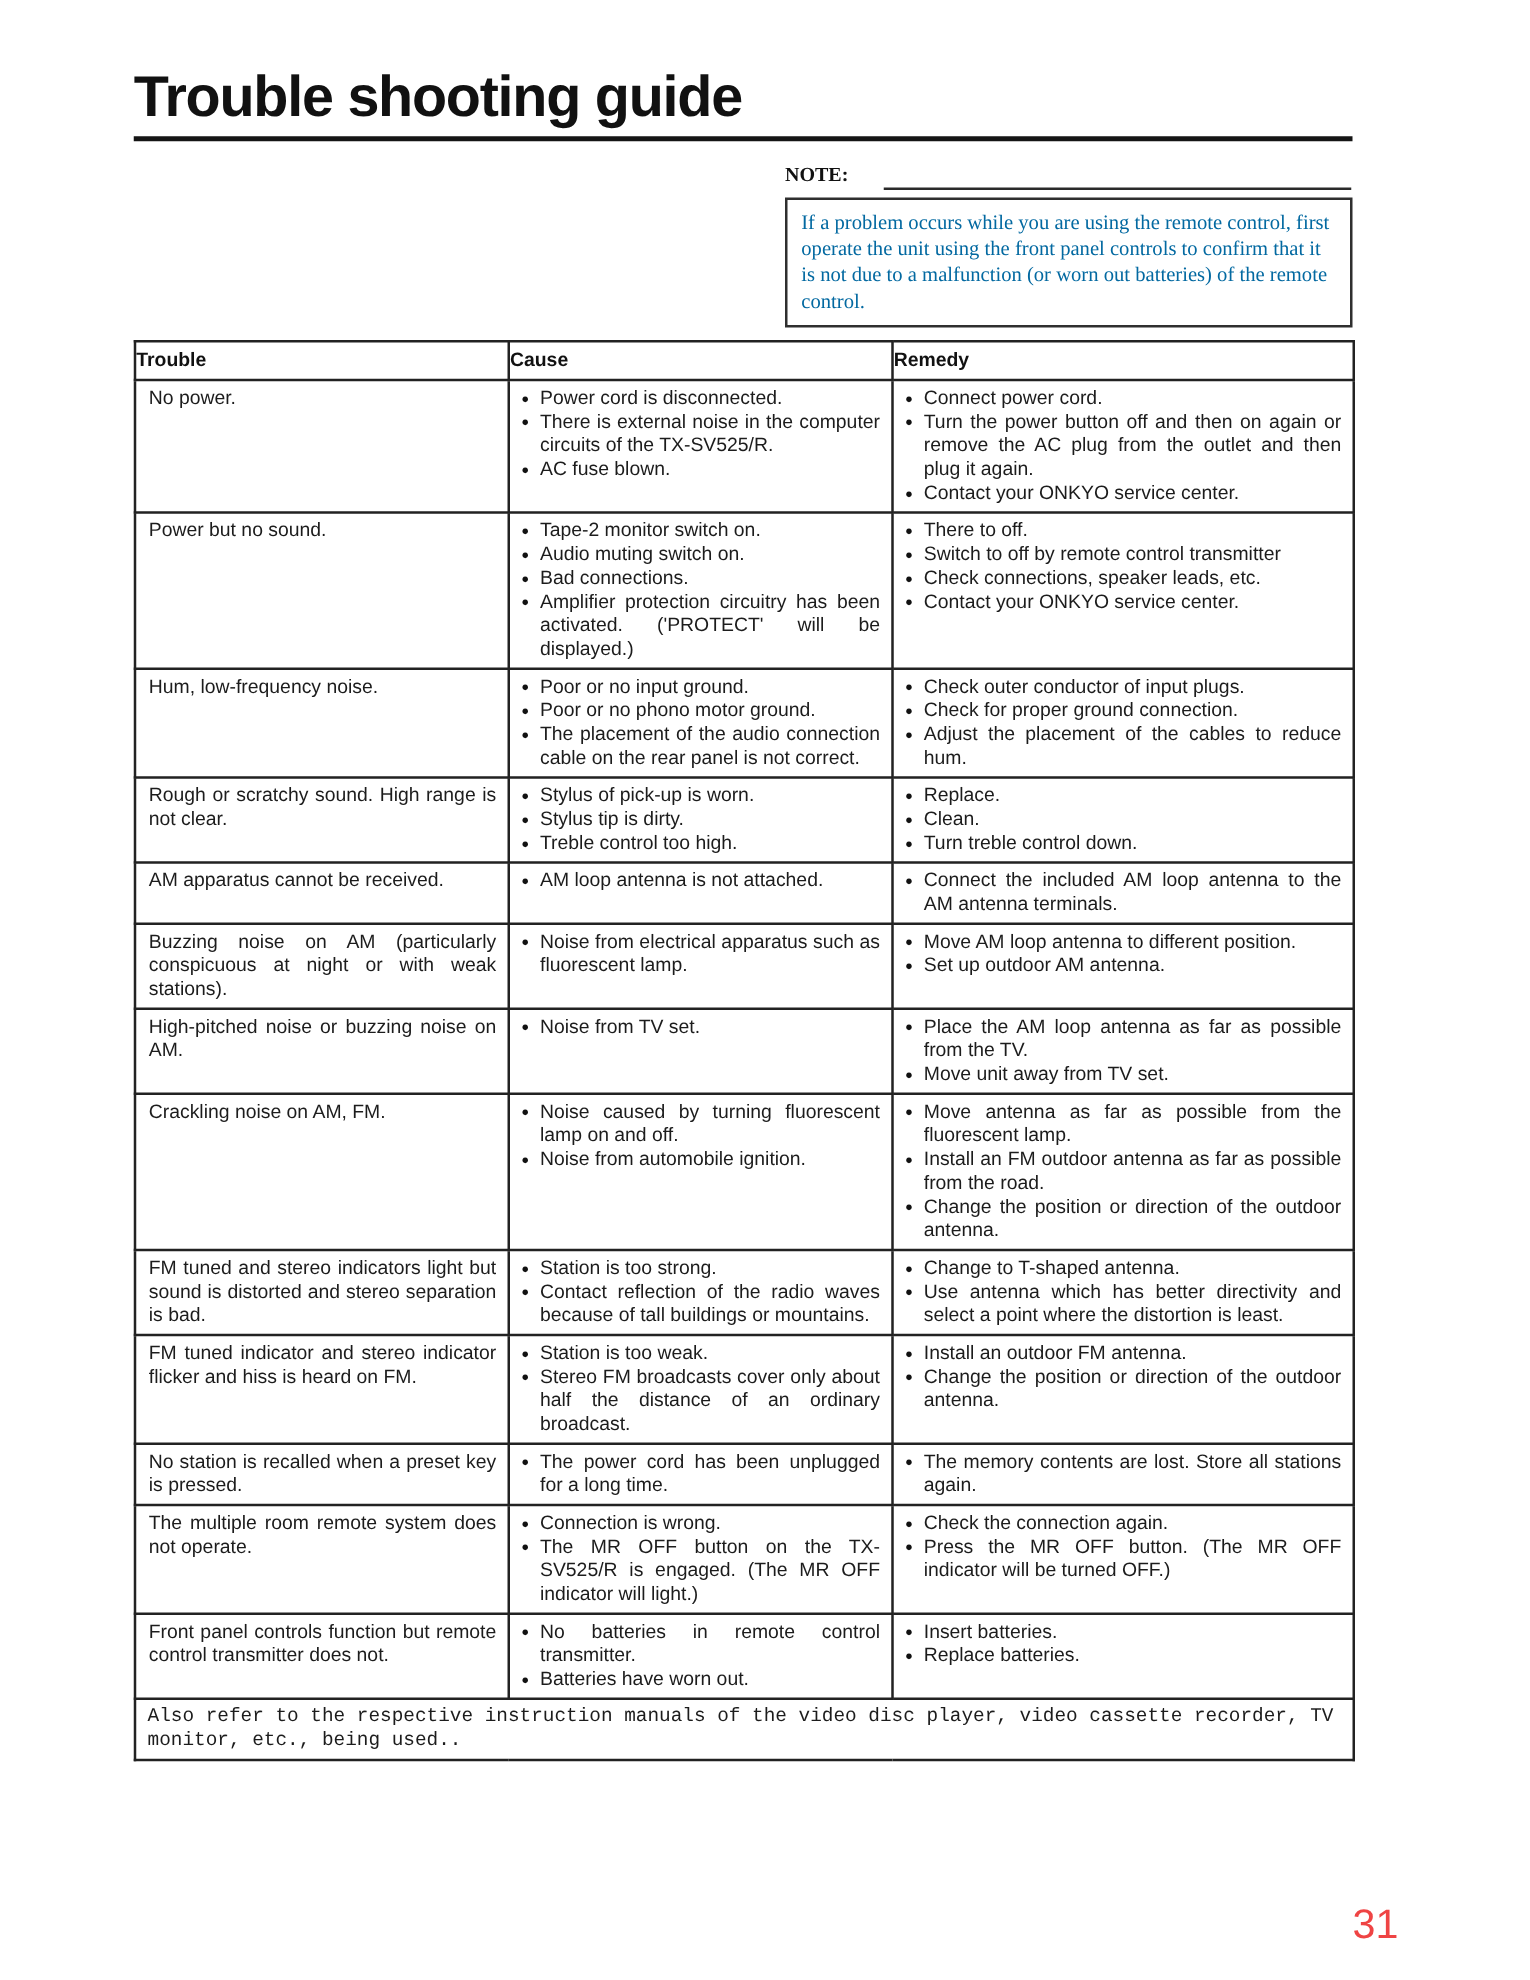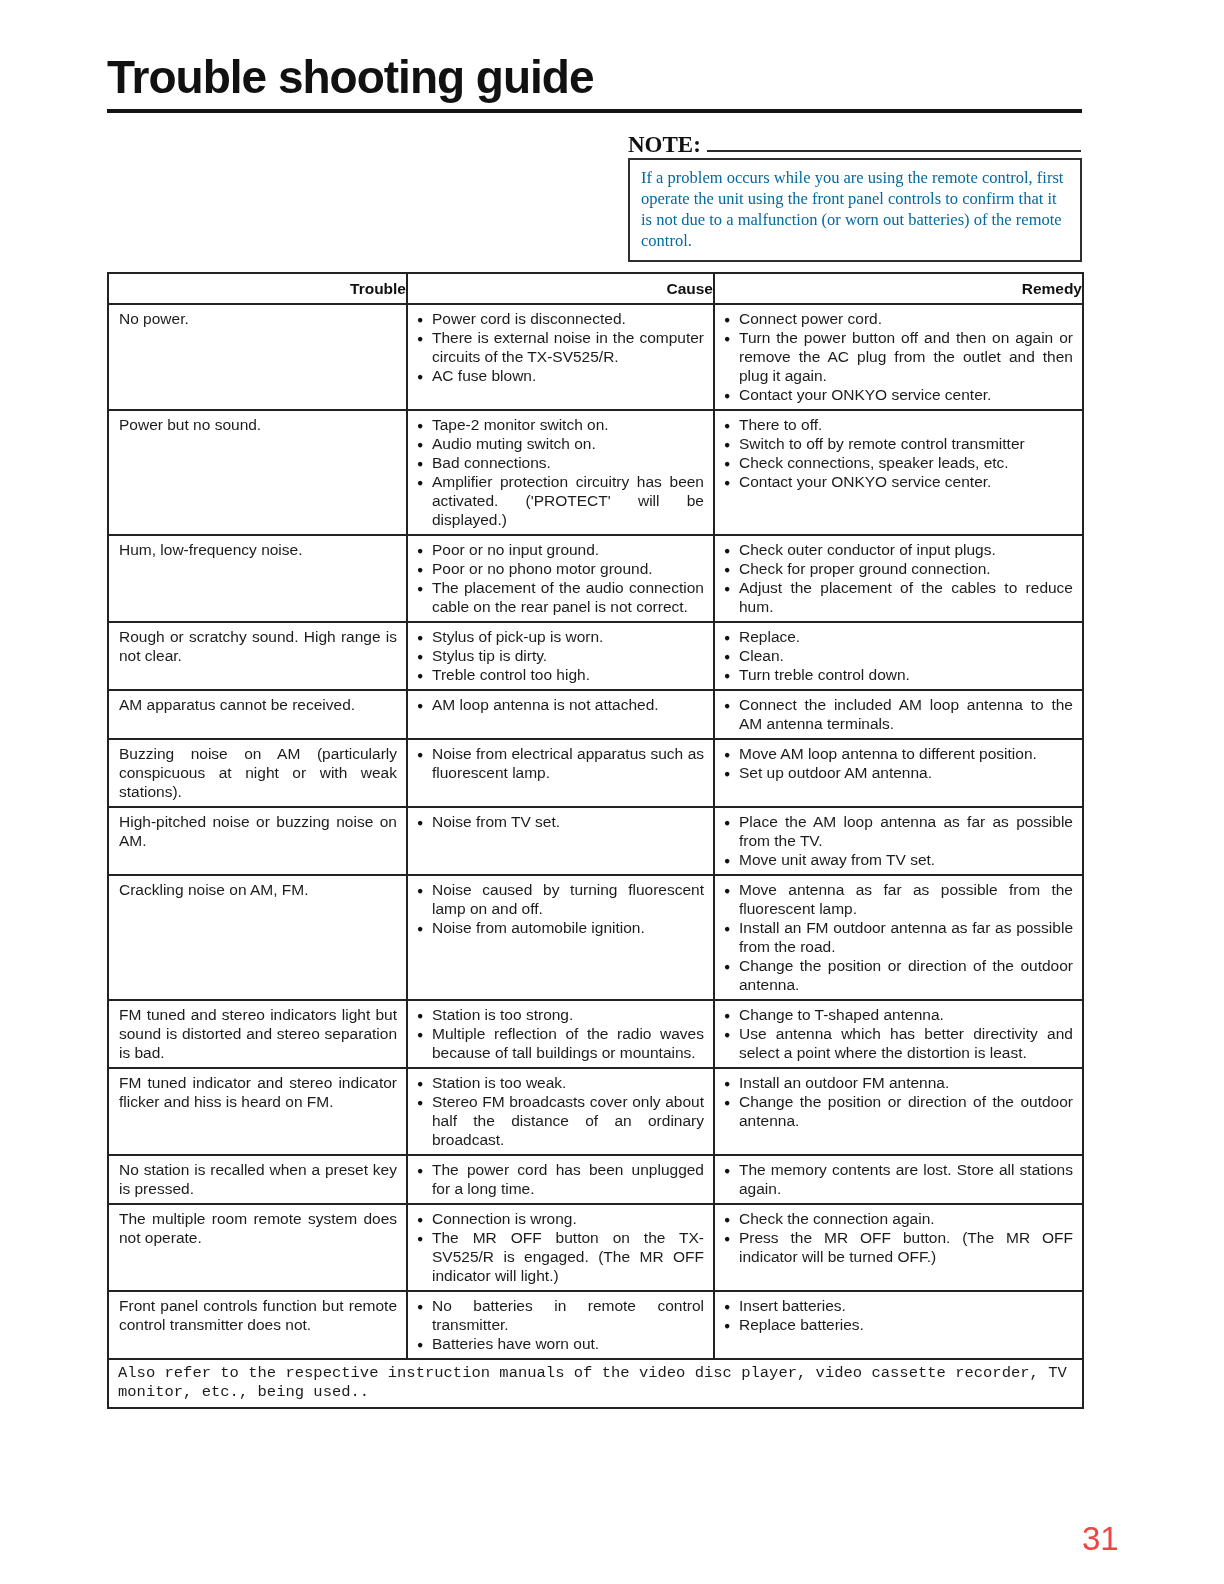--- a/index.html
+++ b/index.html
@@ -10,38 +10,38 @@
   }
   .page-title{
     position:absolute;left:107px;top:50px;margin:0;
     font-size:46px;font-weight:bold;letter-spacing:-1px;color:#111;
   }
   .title-rule{
     position:absolute;left:107px;top:109px;width:975px;height:4px;background:#151515;
   }
   .note-label{
     position:absolute;left:628px;top:132px;
-    font-family:"Liberation Serif",serif;font-weight:bold;font-size:23px;color:#111;
+    font-family:"Liberation Serif",serif;font-weight:bold;font-size:16px;color:#111;
   }
   .note-rule{
     position:absolute;left:707px;top:150px;width:374px;height:2px;background:#2a2a2a;
   }
   .note-box{
     position:absolute;left:628px;top:158px;width:454px;box-sizing:border-box;
     border:2px solid #2f2f2f;padding:7px 10px 9px 11px;
     font-family:"Liberation Serif",serif;font-size:16.5px;line-height:21px;color:#0369a1;
   }
   .note-box p{margin:0;text-align:left;}
   table.trouble-table{
     position:absolute;left:107px;top:272px;width:975px;
     border-collapse:collapse;table-layout:fixed;
   }
   .trouble-table th,.trouble-table td{border:2px solid #222;}
   .trouble-table th{
-    height:29px;font-size:15.5px;font-weight:bold;text-align:right;
+    height:29px;font-size:15.5px;font-weight:bold;text-align:left;
     vertical-align:middle;padding:0;color:#111;
   }
   .trouble-table td{
     vertical-align:top;font-size:15.5px;line-height:19px;color:#1c1c1c;
   }
   td.trouble-cell{padding:4px 9px 5px 10px;text-align:justify;}
   td.bullet-cell{padding:4px 6px 5px 0;}
   .bullet-cell ul{list-style:none;margin:0;padding:0;}
   .bullet-cell li{position:relative;padding-left:24px;padding-right:3px;text-align:justify;}
   .bullet{position:absolute;left:9px;top:1px;font-size:10.5px;color:#111;}
@@ -203,21 +203,21 @@
               <li><span class="bullet">●</span><span>Install an FM outdoor antenna as far as possible from the road.</span></li>
               <li><span class="bullet">●</span><span>Change the position or direction of the outdoor antenna.</span></li>
             </ul>
           </td>
         </tr>
         <tr>
           <td class="trouble-cell">FM tuned and stereo indicators light but sound is distorted and stereo separation is bad.</td>
           <td class="bullet-cell">
             <ul>
               <li><span class="bullet">●</span><span>Station is too strong.</span></li>
-              <li><span class="bullet">●</span><span>Multiple reflection of the radio waves because of tall buildings or mountains.</span></li>
+              <li><span class="bullet">●</span><span>Contact reflection of the radio waves because of tall buildings or mountains.</span></li>
             </ul>
           </td>
           <td class="bullet-cell">
             <ul>
               <li><span class="bullet">●</span><span>Change to T-shaped antenna.</span></li>
               <li><span class="bullet">●</span><span>Use antenna which has better directivity and select a point where the distortion is least.</span></li>
             </ul>
           </td>
         </tr>
         <tr>

